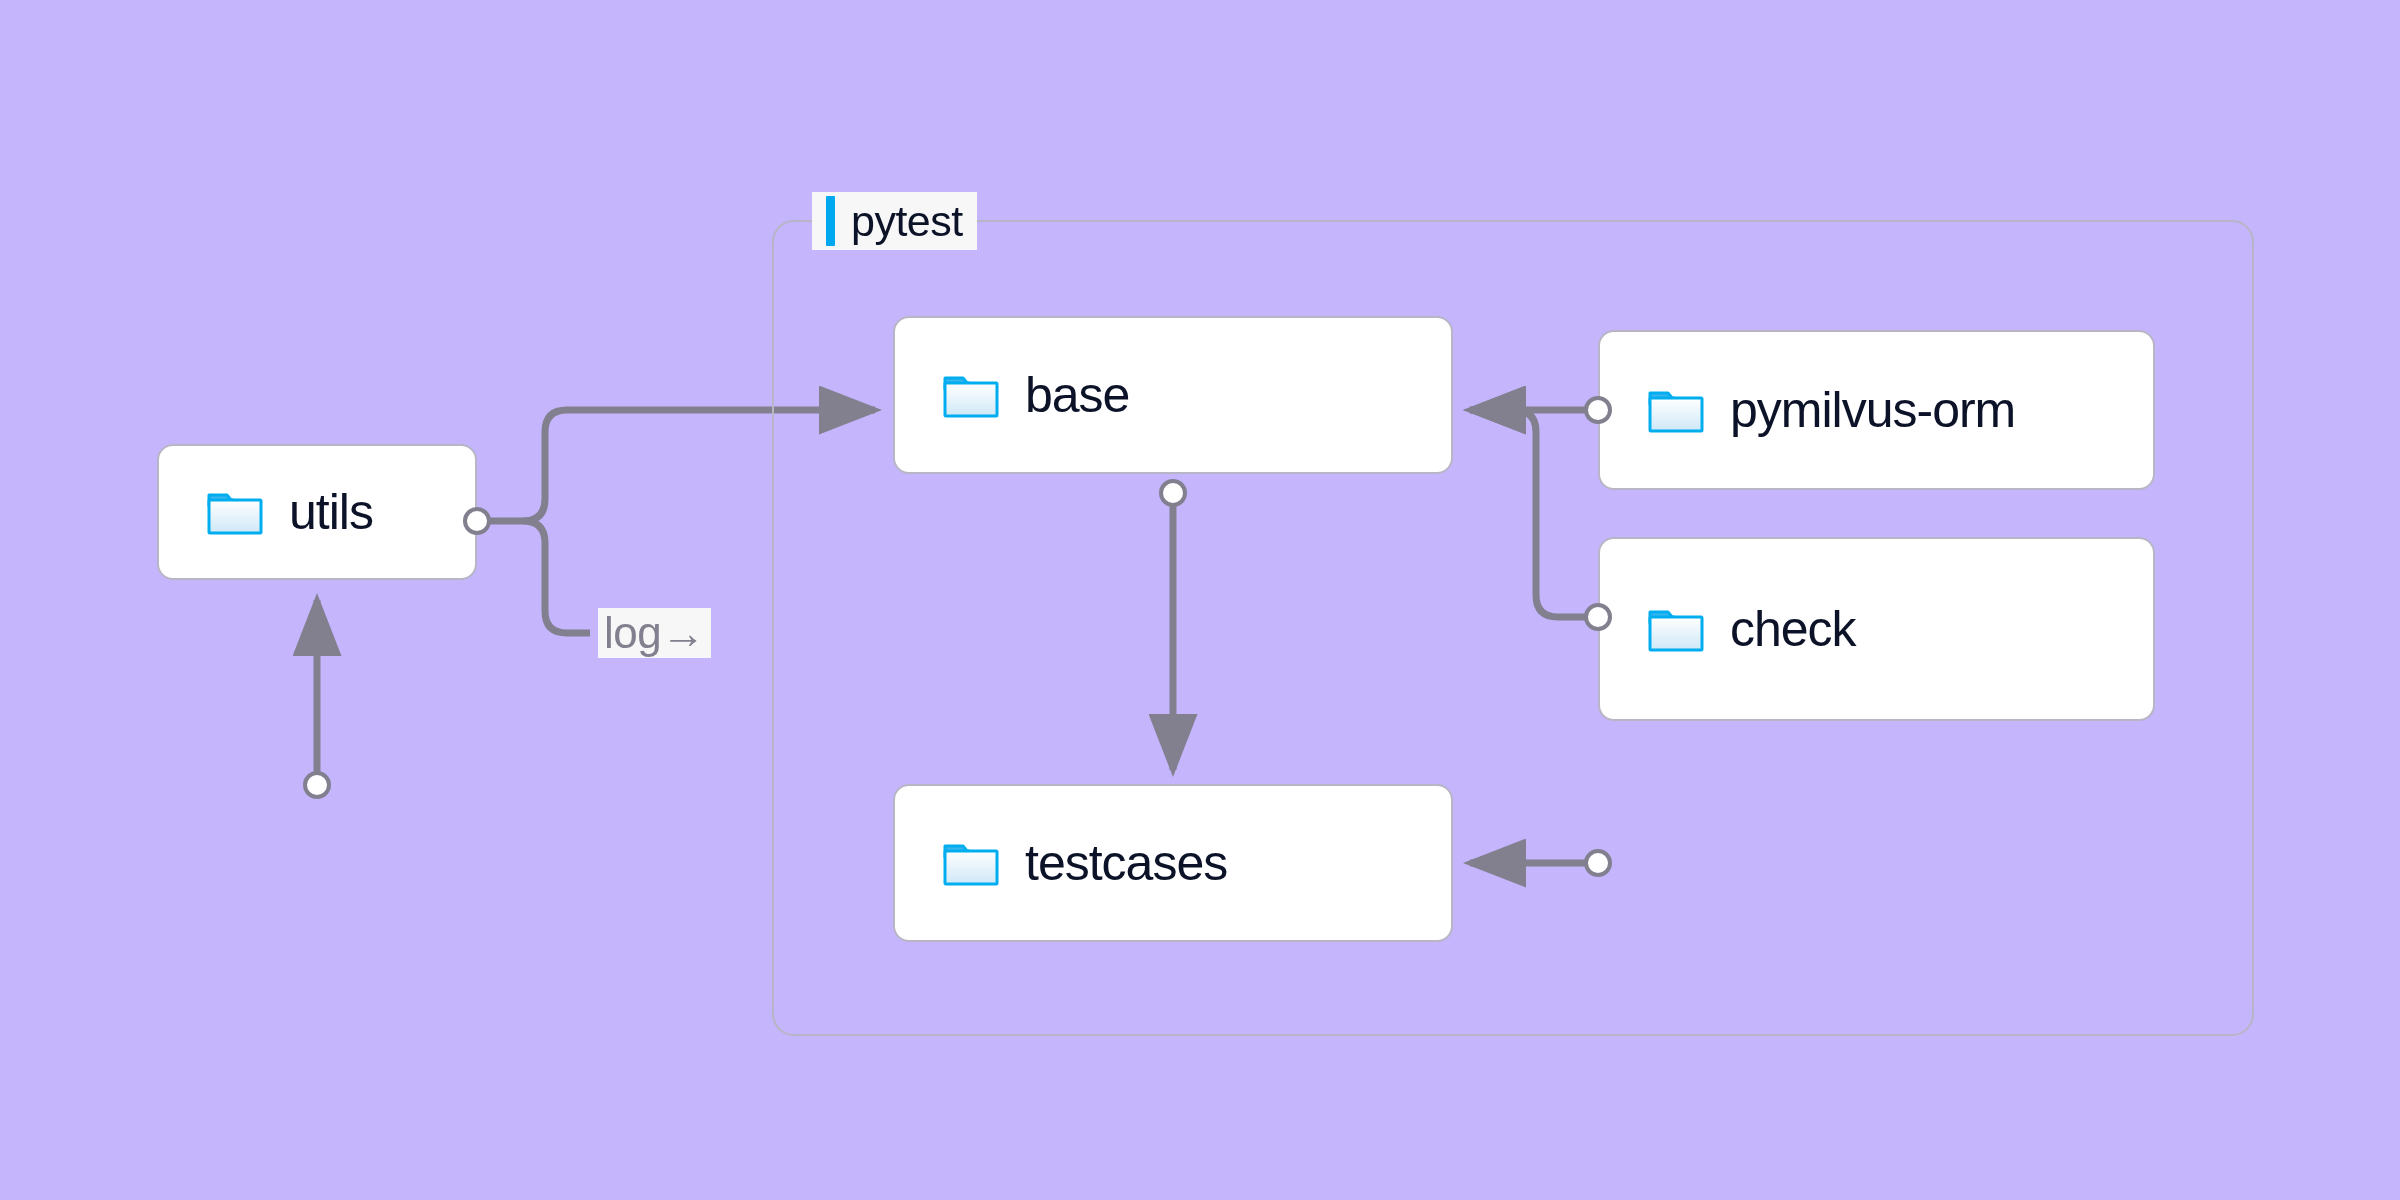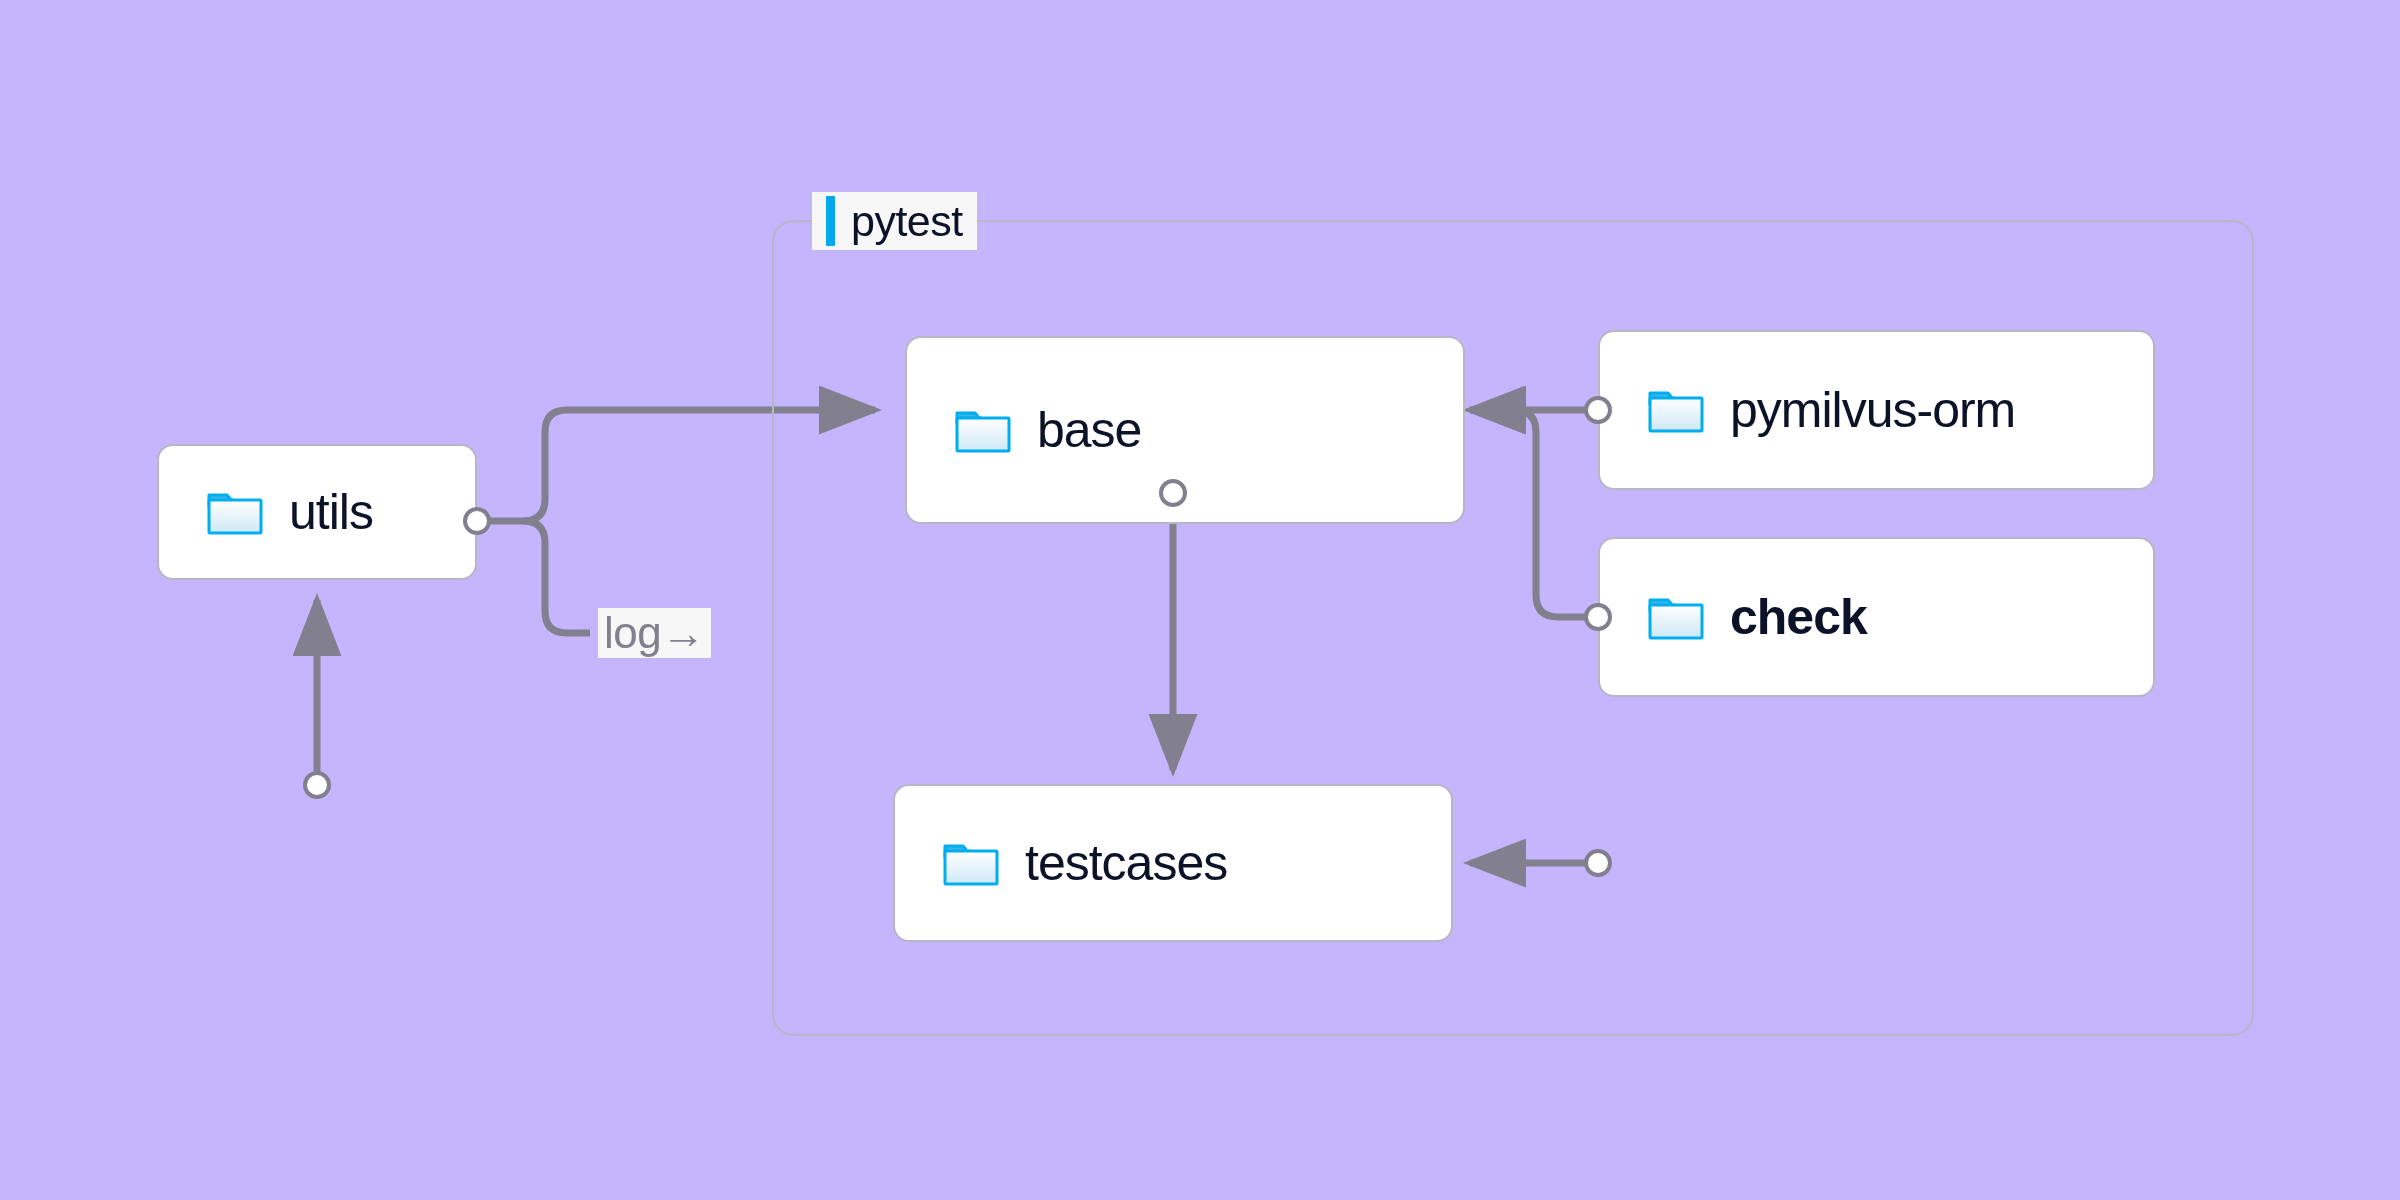--- a/index.html
+++ b/index.html
@@ -169,21 +169,21 @@
         <path d="M2 6 h18 l4 5 h2 v6 H2 Z" fill="#3ab5f0" stroke="#00aef0" stroke-width="3" stroke-linejoin="round"></path>
         <rect x="2" y="11" width="52" height="33" rx="1" fill="url(#fg1)" stroke="#00aef0" stroke-width="3"></rect>
       </svg>
       <span class="node-label">utils</span>
     </div>
   </div>
   <div class="port" style="left:463px; top:507px;"></div>
 
   <div class="port" style="left:303px; top:771px;"></div>
 
-  <div class="node" style="left:893px; top:336px; width:560px; height:188px;margin-left:12px;">
+  <div class="node" style="left:893px; top:316px; width:560px; height:158px;">
     <div class="node-inner">
       <svg class="folder-icon" viewBox="0 0 56 46" xmlns="http://www.w3.org/2000/svg">
         <defs>
           <linearGradient id="fg3" x1="0" y1="0" x2="0" y2="1">
             <stop offset="0" stop-color="#ffffff"></stop>
             <stop offset="1" stop-color="#cfe8f7"></stop>
           </linearGradient>
         </defs>
         <path d="M2 6 h18 l4 5 h2 v6 H2 Z" fill="#3ab5f0" stroke="#00aef0" stroke-width="3" stroke-linejoin="round"></path>
         <rect x="2" y="11" width="52" height="33" rx="1" fill="url(#fg3)" stroke="#00aef0" stroke-width="3"></rect>
@@ -219,21 +219,21 @@
           </linearGradient>
         </defs>
         <path d="M2 6 h18 l4 5 h2 v6 H2 Z" fill="#3ab5f0" stroke="#00aef0" stroke-width="3" stroke-linejoin="round"></path>
         <rect x="2" y="11" width="52" height="33" rx="1" fill="url(#fg4)" stroke="#00aef0" stroke-width="3"></rect>
       </svg>
       <span class="node-label">testcases</span>
     </div>
   </div>
   <div class="port" style="left:1584px; top:396px;"></div>
 
-  <div class="node" style="left:1598px; top:537px; width:557px; height:160px;font-weight:bold;">
+  <div class="node" style="left:1598px; top:537px; width:557px; height:184px;">
     <div class="node-inner">
       <svg class="folder-icon" viewBox="0 0 56 46" xmlns="http://www.w3.org/2000/svg">
         <defs>
           <linearGradient id="fg6" x1="0" y1="0" x2="0" y2="1">
             <stop offset="0" stop-color="#ffffff"></stop>
             <stop offset="1" stop-color="#cfe8f7"></stop>
           </linearGradient>
         </defs>
         <path d="M2 6 h18 l4 5 h2 v6 H2 Z" fill="#3ab5f0" stroke="#00aef0" stroke-width="3" stroke-linejoin="round"></path>
         <rect x="2" y="11" width="52" height="33" rx="1" fill="url(#fg6)" stroke="#00aef0" stroke-width="3"></rect>

